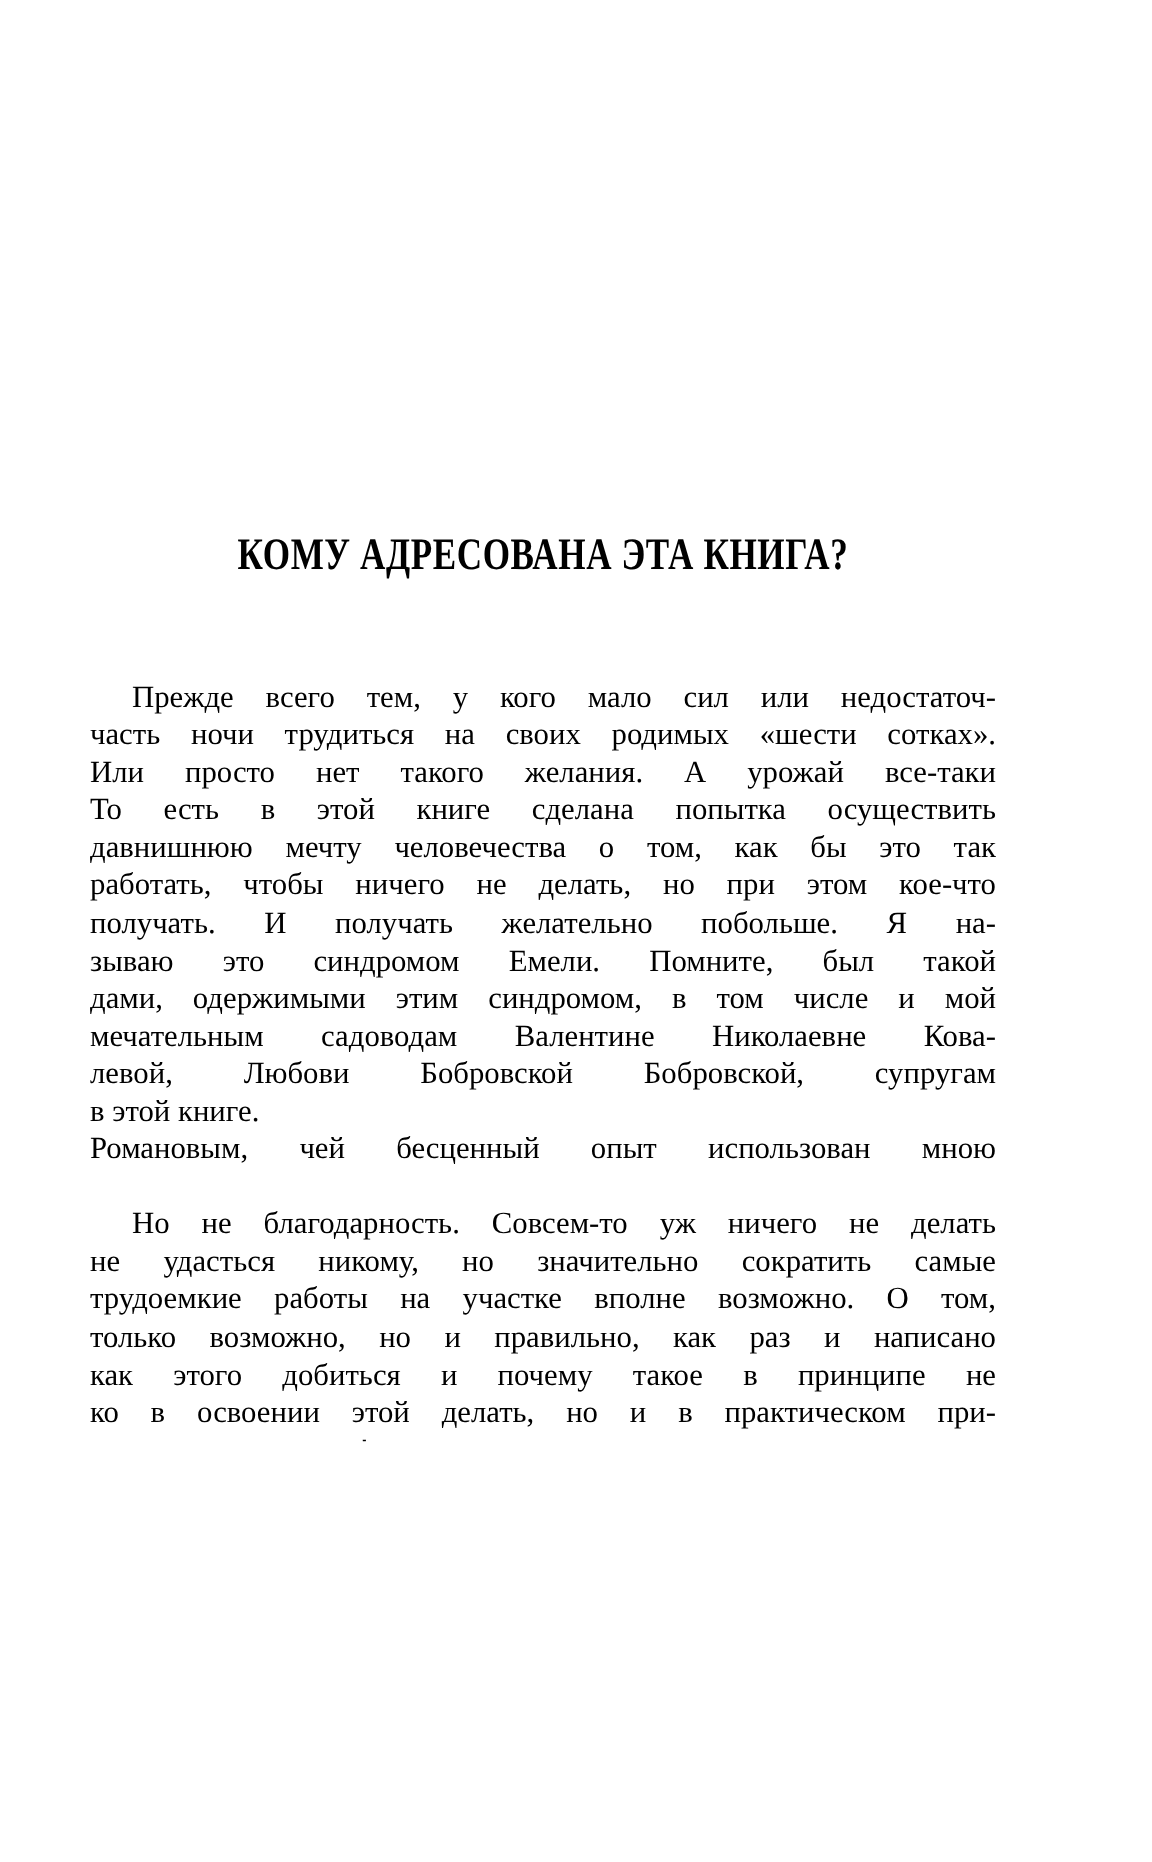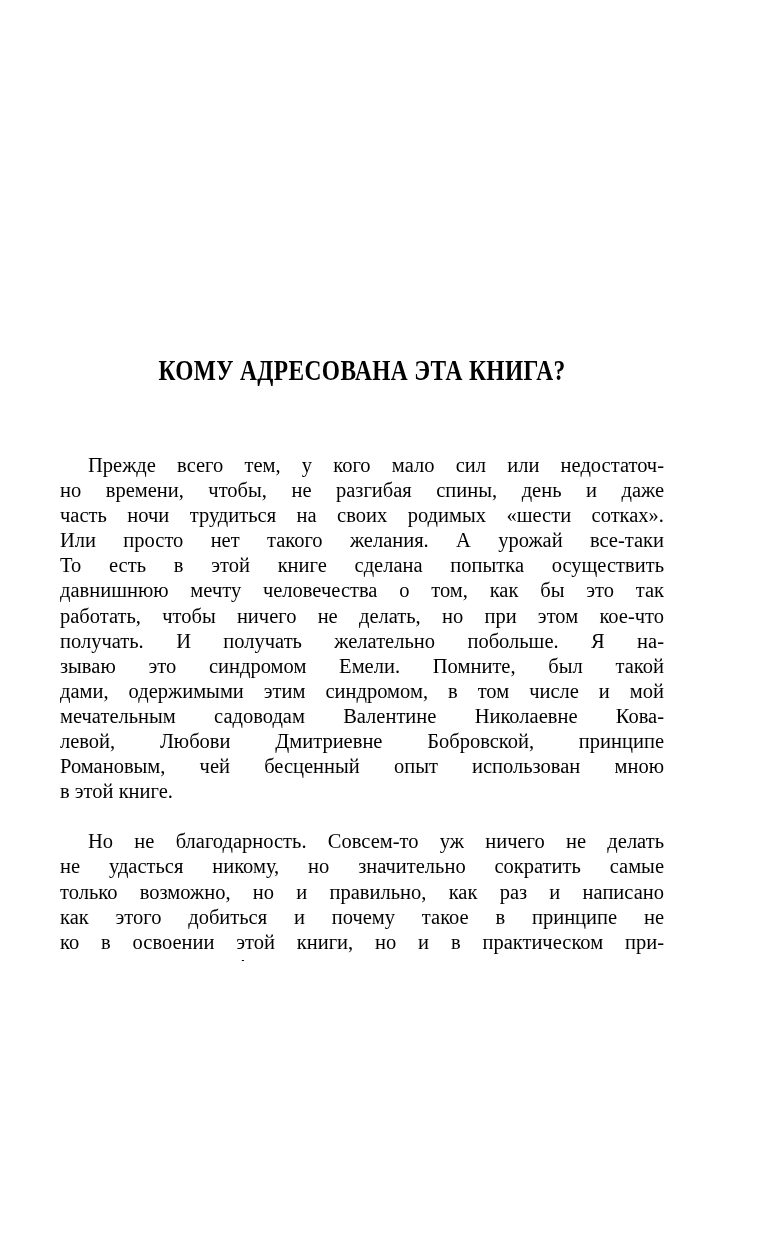--- a/index.html
+++ b/index.html
@@ -60,37 +60,37 @@
 </style>
 </head>
 <body>
 
 <div class="page">
   <h1 class="title">КОМУ АДРЕСОВАНА ЭТА КНИГА?</h1>
 
   <div class="body-text">
     <div class="para">
       <div class="ln first">Прежде всего тем, у кого мало сил или недостаточ-</div>
-      <div class="ln">но времени, чтобы, не разгибая спины, день и даже</div>
       <div class="ln">часть ночи трудиться на своих родимых «шести сотках».</div>
       <div class="ln">Или просто нет такого желания. А урожай все-таки</div>
       <div class="ln">То есть в этой книге сделана попытка осуществить</div>
       <div class="ln">давнишнюю мечту человечества о том, как бы это так</div>
       <div class="ln">работать, чтобы ничего не делать, но при этом кое-что</div>
       <div class="ln">получать. И получать желательно побольше. Я на-</div>
       <div class="ln">зываю это синдромом Емели. Помните, был такой</div>
       <div class="ln">дами, одержимыми этим синдромом, в том числе и мой</div>
       <div class="ln">мечательным садоводам Валентине Николаевне Кова-</div>
-      <div class="ln">левой, Любови Дмитриевне Бобровской, принципе</div>
+      <div class="ln">левой, Любови Бобровской Бобровской, супругам</div>
+      <div class="ln last">в этой книге.</div>
       <div class="ln">Романовым, чей бесценный опыт использован мною</div>
-      <div class="ln last">в этой книге.</div>
     </div>
 
     <div class="para">
       <div class="ln first">Но не благодарность. Совсем-то уж ничего не делать</div>
       <div class="ln">не удасться никому, но значительно сократить самые</div>
+      <div class="ln">трудоемкие работы на участке вполне возможно. О том,</div>
       <div class="ln">только возможно, но и правильно, как раз и написано</div>
       <div class="ln">как этого добиться и почему такое в принципе не</div>
-      <div class="ln">ко в освоении этой книги, но и в практическом при-</div>
+      <div class="ln">ко в освоении этой делать, но и в практическом при-</div>
       <div class="ln last">менении освоенного!</div>
     </div>
   </div>
 </div>
 
 </body></html>

